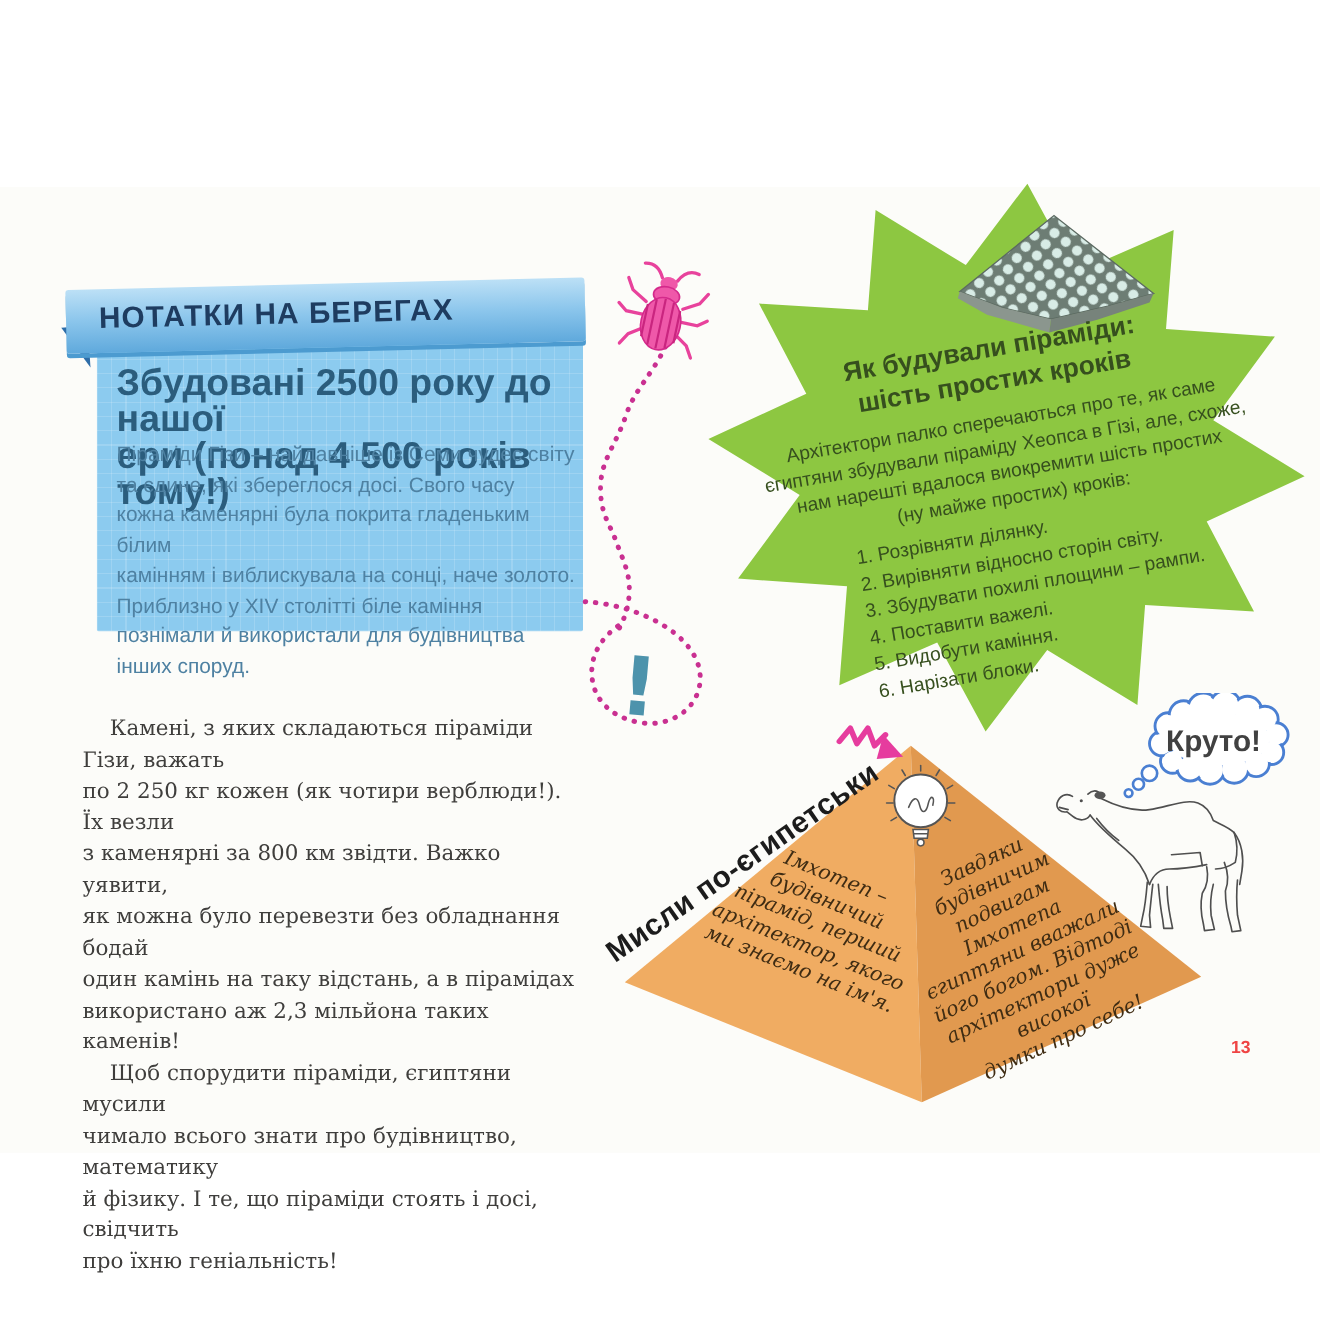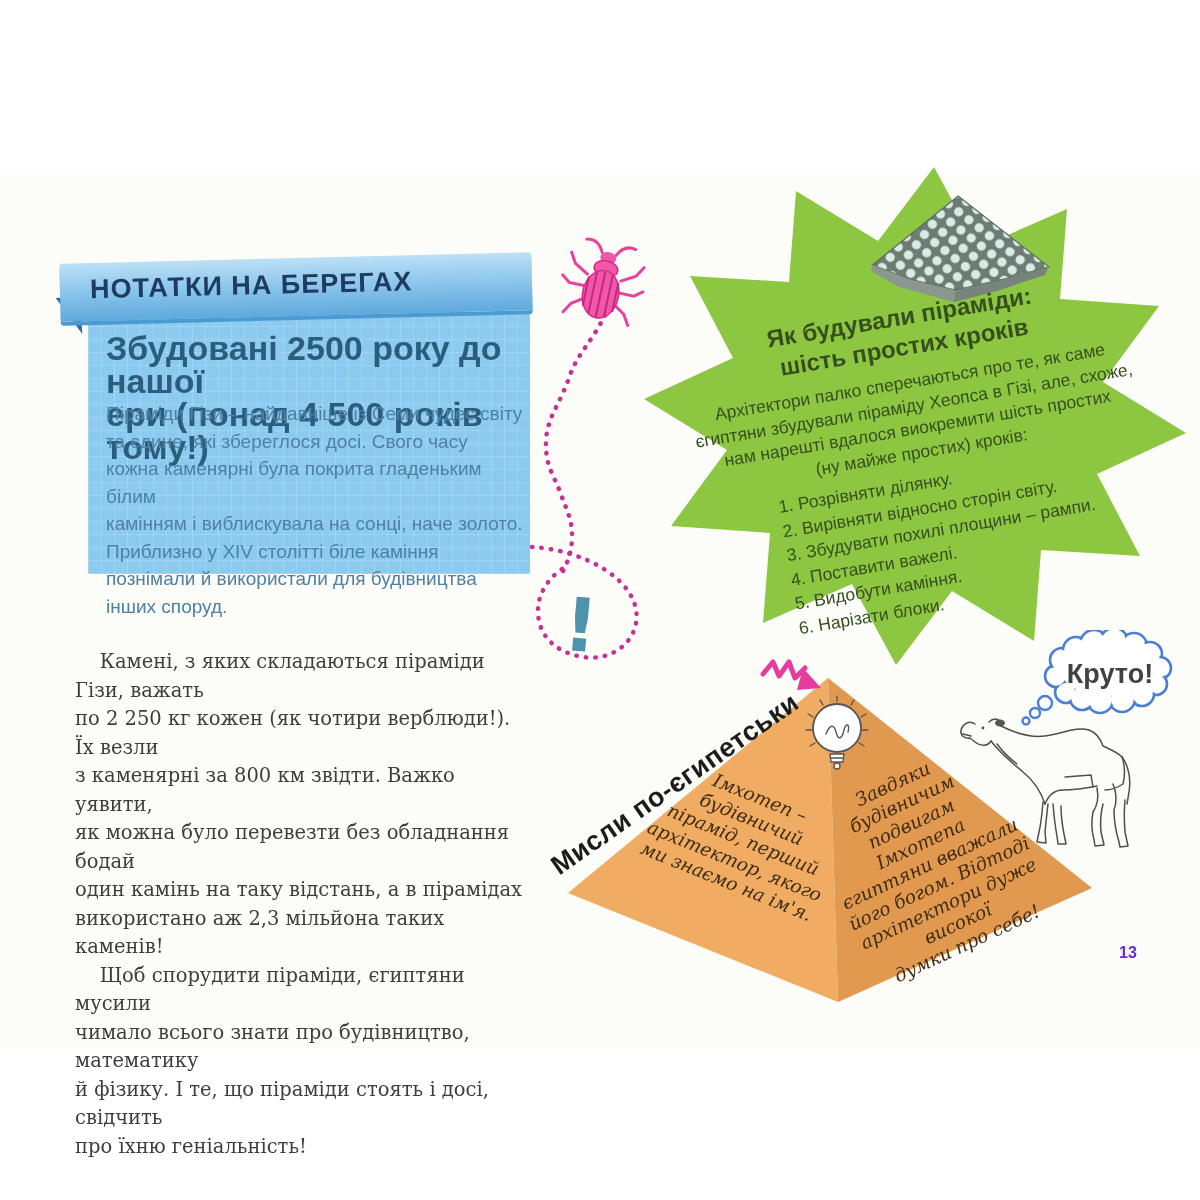--- a/index.html
+++ b/index.html
@@ -88,26 +88,26 @@
   .excl-mark{
     position:absolute;left:564px;top:582px;
     font-family:"DejaVu Sans","Liberation Sans",sans-serif;
     font-size:74px;font-weight:bold;color:#4d93ac;transform:rotate(5deg);
   }
   .zigzag-svg{position:absolute;left:755px;top:652px;}
   .bulb-svg{position:absolute;left:800px;top:694px;}
   .camel-svg{position:absolute;left:945px;top:680px;}
   .bubble-svg{position:absolute;left:1000px;top:630px;}
   .bubble-text{
-    position:absolute;left:1060px;top:659px;width:100px;text-align:center;
+    position:absolute;left:1060px;top:659px;width:100px;
     font-size:27px;font-weight:bold;color:#414141;
   }
   .page-number{
     position:absolute;left:1108px;top:944px;width:40px;text-align:center;
-    font-size:16px;font-weight:bold;color:#6d28d9;
+    font-size:16px;font-weight:bold;color:#ef4444;
   }
 </style>
 </head>
 <body>
 
 <div class="page-band"></div>
 
 <div>
   <div class="panel-body"></div>
   <div class="ribbon-fold"></div>

